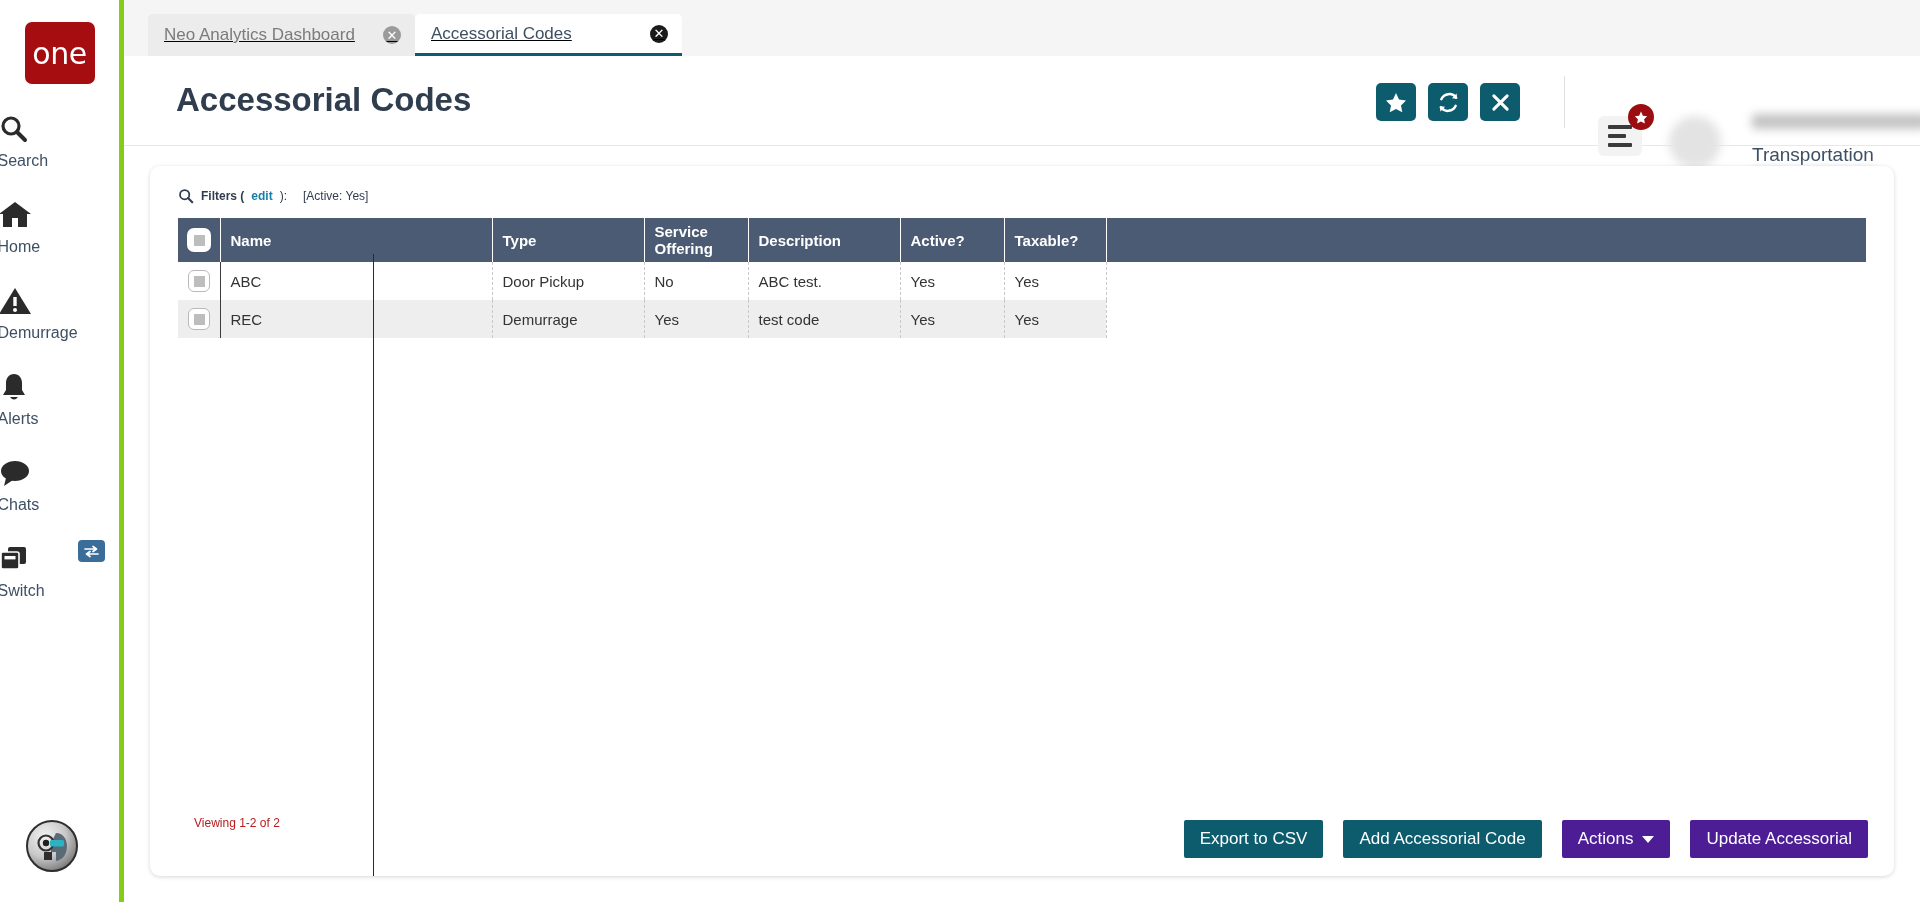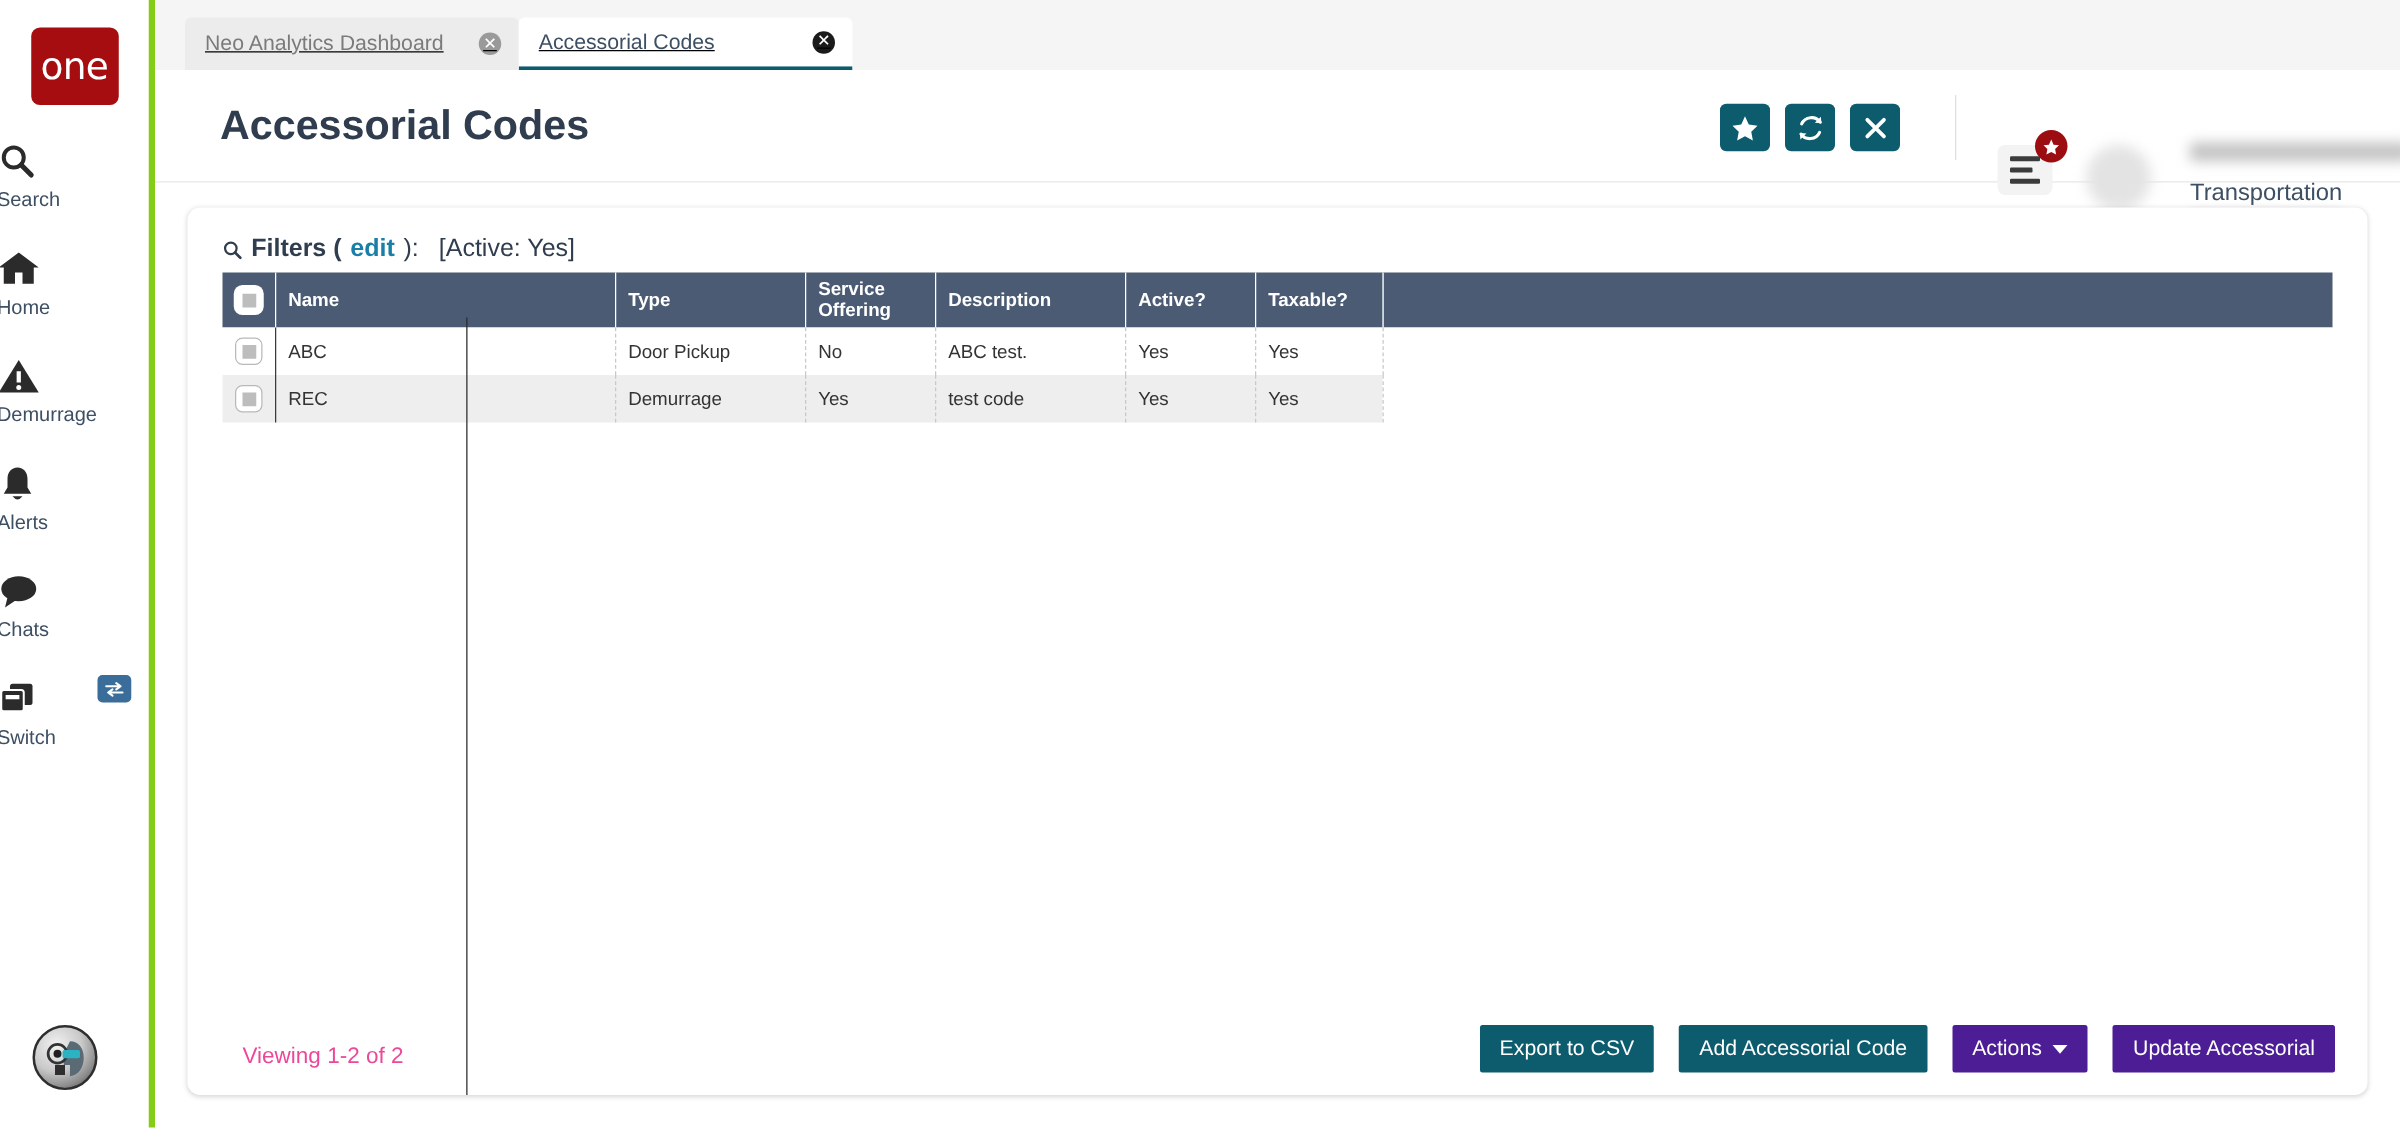--- a/index.html
+++ b/index.html
@@ -132,21 +132,21 @@
   #content-panel {
     position: absolute; left: 150px; top: 166px;
     width: 1744px; height: 710px;
     background: #ffffff; border-radius: 10px;
     box-shadow: 0 1px 4px rgba(0,0,0,0.16);
     overflow: hidden;
   }
   #filters-bar {
     position: absolute; left: 28px; top: 22px;
     display: flex; align-items: center; gap: 7px;
-    font-size: 20px; color: #303d4e;
+    font-size: 12px; color: #303d4e;
   }
   #filters-label { font-weight: bold; }
   #filters-edit { color: #1a7fa8; font-weight: bold; cursor: pointer; }
   #filters-value { color: #303d4e; margin-left: 9px; }
 
   
   #data-table {
     position: absolute; left: 28px; top: 52px;
     width: 1688px; border-collapse: collapse; table-layout: fixed;
   }
@@ -178,22 +178,22 @@
   .chk-inner { width: 11px; height: 11px; background: #bdbdbd; }
   th.col-check .chk { border-color: #ffffff; box-shadow: 0 0 0 1px #ffffff; }
 
   #table-left-rule {
     position: absolute; left: 223px; top: 88px; width: 1px; height: 710px; background: #2b2b2b;
   }
 
   
   #panel-footer { position: absolute; left: 0; bottom: 0; width: 100%; height: 72px; }
   #viewing-text {
-    position: absolute; left: 44px; top: 30px;
-    font-size: 18px; color: #ec4899;
+    position: absolute; left: 44px; top: 12px;
+    font-size: 12px; color: #b91c1c;
   }
   #footer-actions {
     position: absolute; right: 26px; top: 16px; display: flex; gap: 20px; align-items: stretch;
   }
   .ft-btn {
     height: 38px; padding: 0 16px; border: none; cursor: pointer;
     color: #ffffff; font-size: 17px; border-radius: 2px;
     font-family: "Liberation Sans", sans-serif;
     display: flex; align-items: center; gap: 9px;
   }

